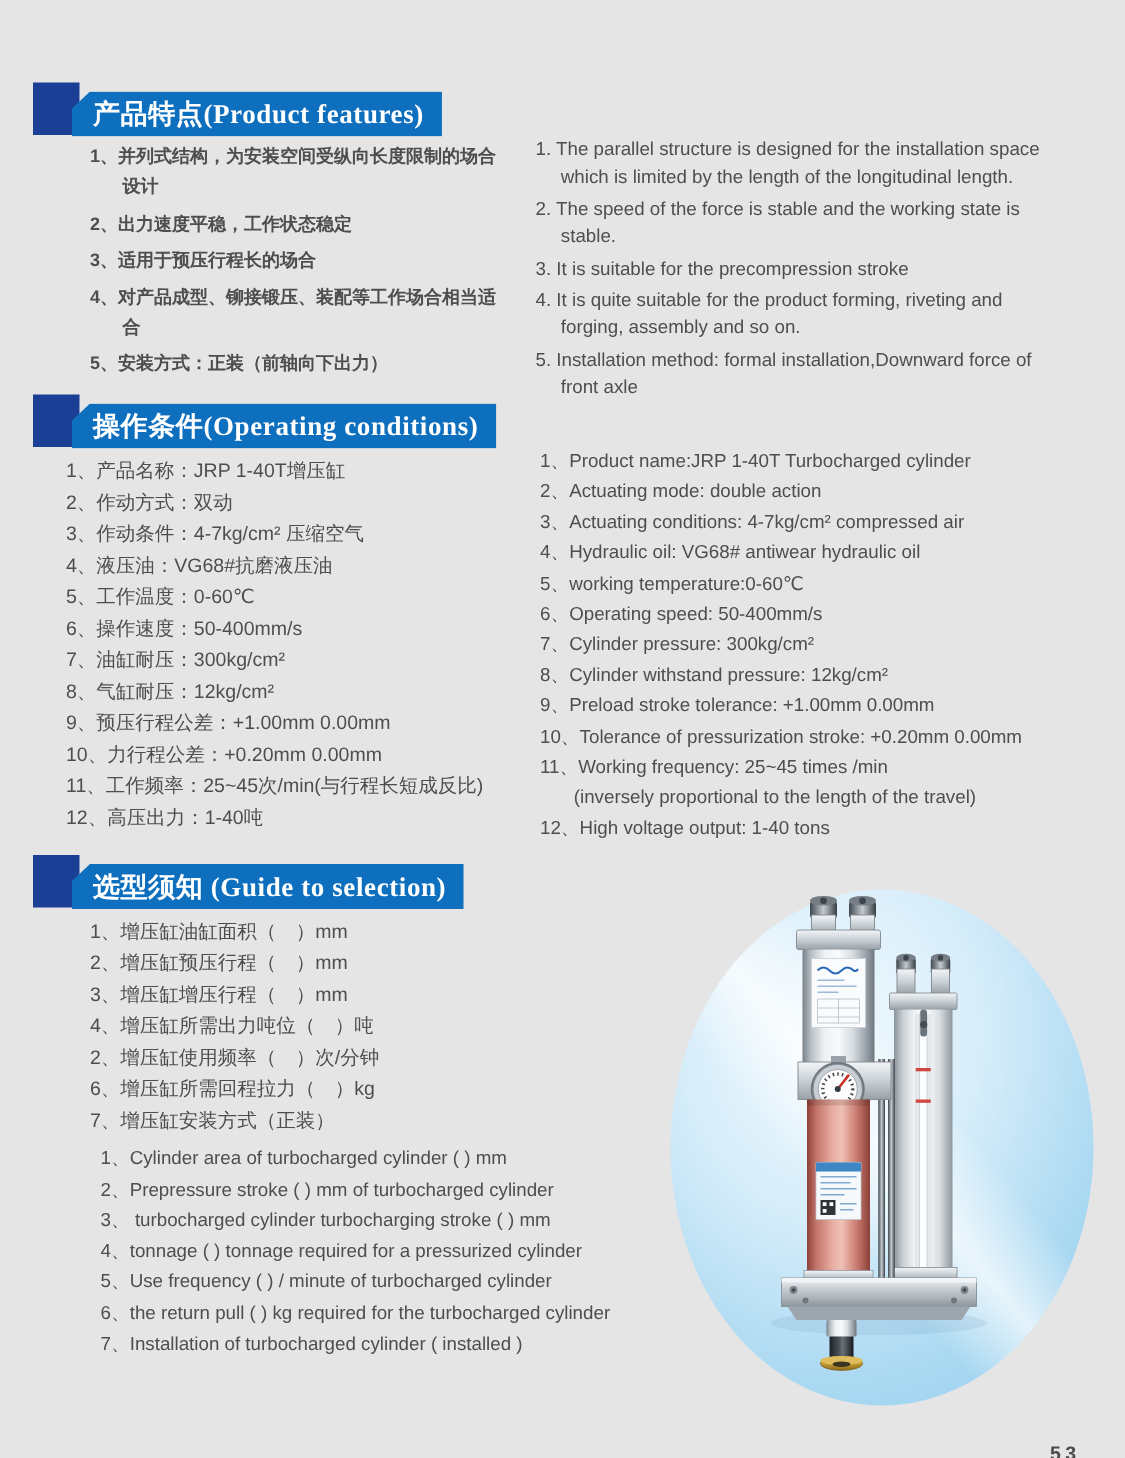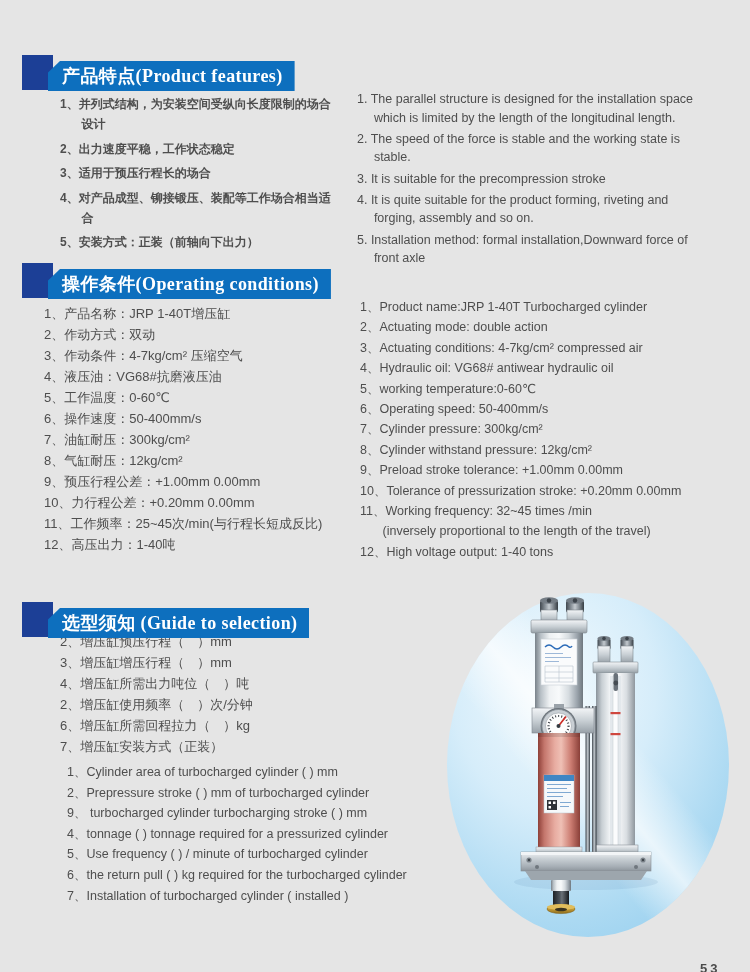--- a/index.html
+++ b/index.html
@@ -106,46 +106,46 @@
   <div class="li">1、Product name:JRP 1-40T Turbocharged cylinder</div>
       <div class="li">2、Actuating mode: double action</div>
       <div class="li">3、Actuating conditions: 4-7kg/cm² compressed air</div>
       <div class="li">4、Hydraulic oil: VG68# antiwear hydraulic oil</div>
       <div class="li">5、working temperature:0-60℃</div>
       <div class="li">6、Operating speed: 50-400mm/s</div>
       <div class="li">7、Cylinder pressure: 300kg/cm²</div>
       <div class="li">8、Cylinder withstand pressure: 12kg/cm²</div>
       <div class="li">9、Preload stroke tolerance: +1.00mm 0.00mm</div>
       <div class="li">10、Tolerance of pressurization stroke: +0.20mm 0.00mm</div>
-      <div class="li">11、Working frequency: 32~45 times /min
+      <div class="li">11、Working frequency: 25~45 times /min
 (inversely proportional to the length of the travel)</div>
       <div class="li">12、High voltage output: 1-40 tons</div>
     </div>
 
-  <div class="sec-header" style="top:602px">
+  <div class="sec-header" style="top:570px">
     <div class="sq"></div>
     <div class="bar">选型须知 (Guide to selection)</div>
   </div>
 
   <div class="list cn3" style="left:60px; top:610px; width:360px;">
 
   <div class="li">1、增压缸油缸面积（　）mm</div>
       <div class="li">2、增压缸预压行程（　）mm</div>
       <div class="li">3、增压缸增压行程（　）mm</div>
       <div class="li">4、增压缸所需出力吨位（　）吨</div>
       <div class="li">2、增压缸使用频率（　）次/分钟</div>
       <div class="li">6、增压缸所需回程拉力（　）kg</div>
       <div class="li">7、增压缸安装方式（正装）</div>
     </div>
 
   <div class="list en3" style="left:67px; top:762px; width:420px;">
 
   <div class="li">1、Cylinder area of turbocharged cylinder ( ) mm</div>
       <div class="li">2、Prepressure stroke ( ) mm of turbocharged cylinder</div>
-      <div class="li">9、 turbocharged cylinder turbocharging stroke ( ) mm</div>
+      <div class="li">3、 turbocharged cylinder turbocharging stroke ( ) mm</div>
       <div class="li">4、tonnage ( ) tonnage required for a pressurized cylinder</div>
       <div class="li">5、Use frequency ( ) / minute of turbocharged cylinder</div>
       <div class="li">6、the return pull ( ) kg required for the turbocharged cylinder</div>
       <div class="li">7、Installation of turbocharged cylinder ( installed )</div>
     </div>
 
   <div class="photo">
     <svg width="300" height="385" viewBox="0 0 300 385" xmlns="http://www.w3.org/2000/svg">
       <defs>
         <radialGradient id="gOval" cx="0.38" cy="0.28" r="0.9">

